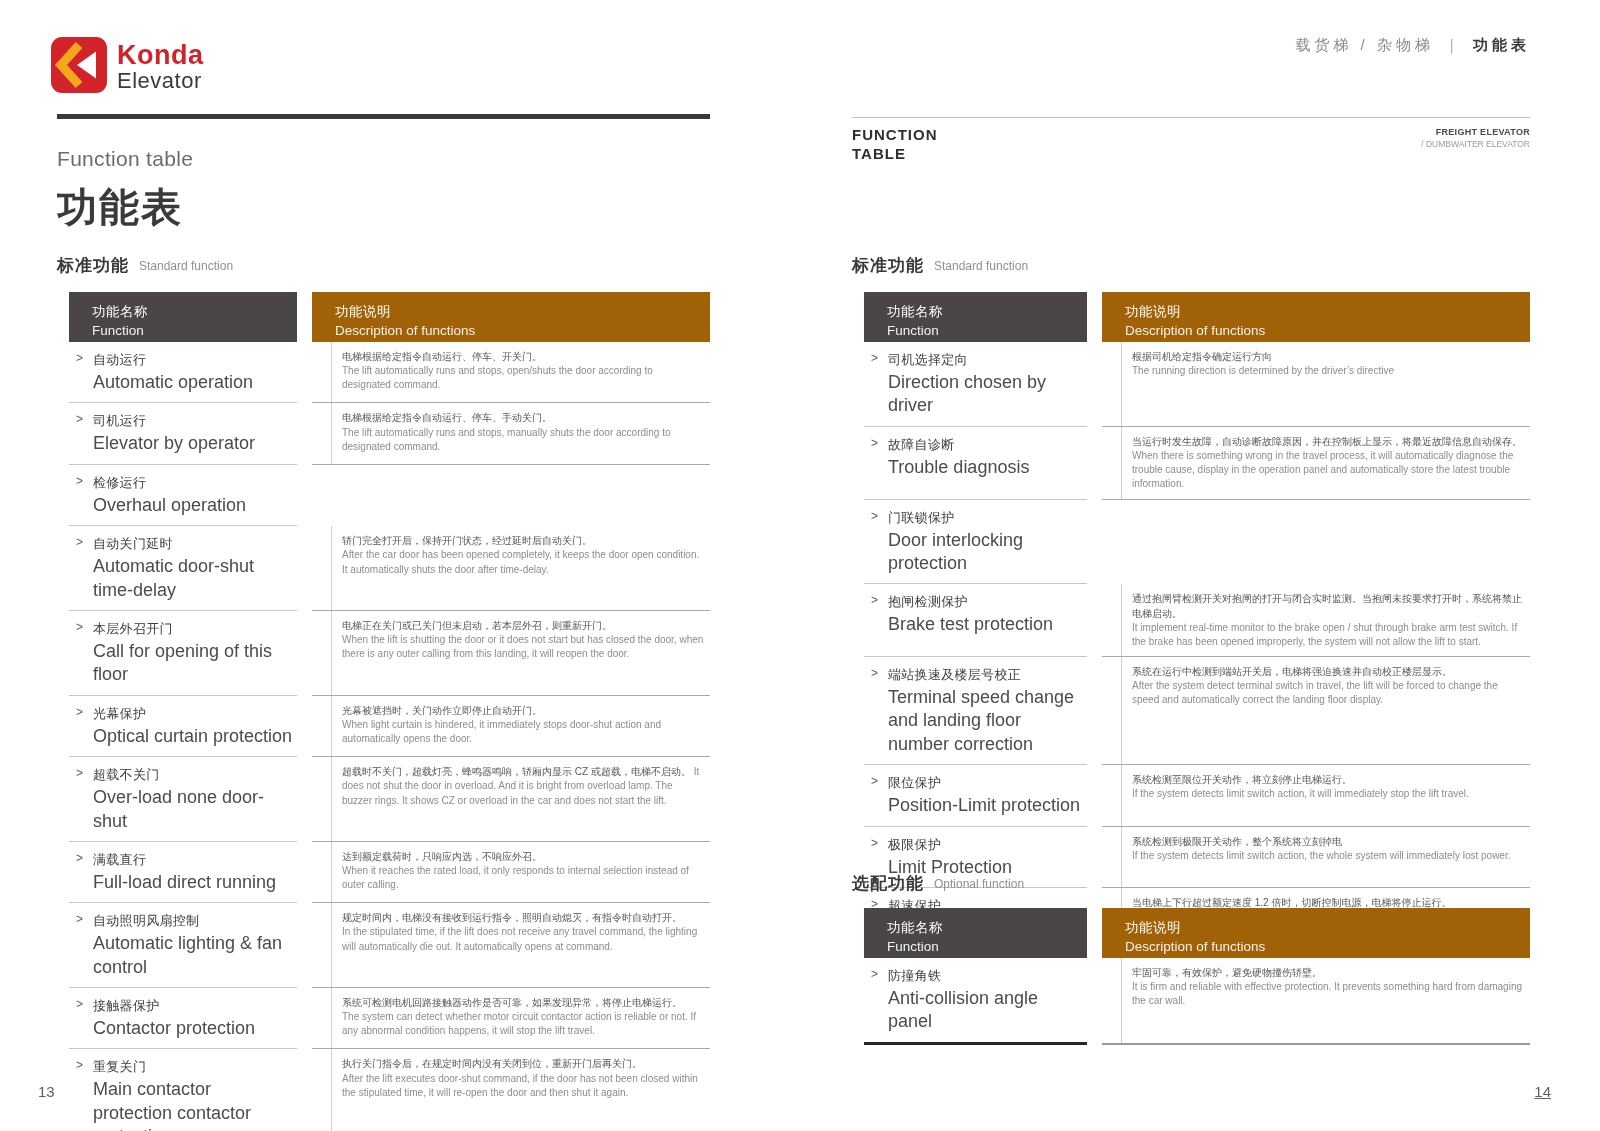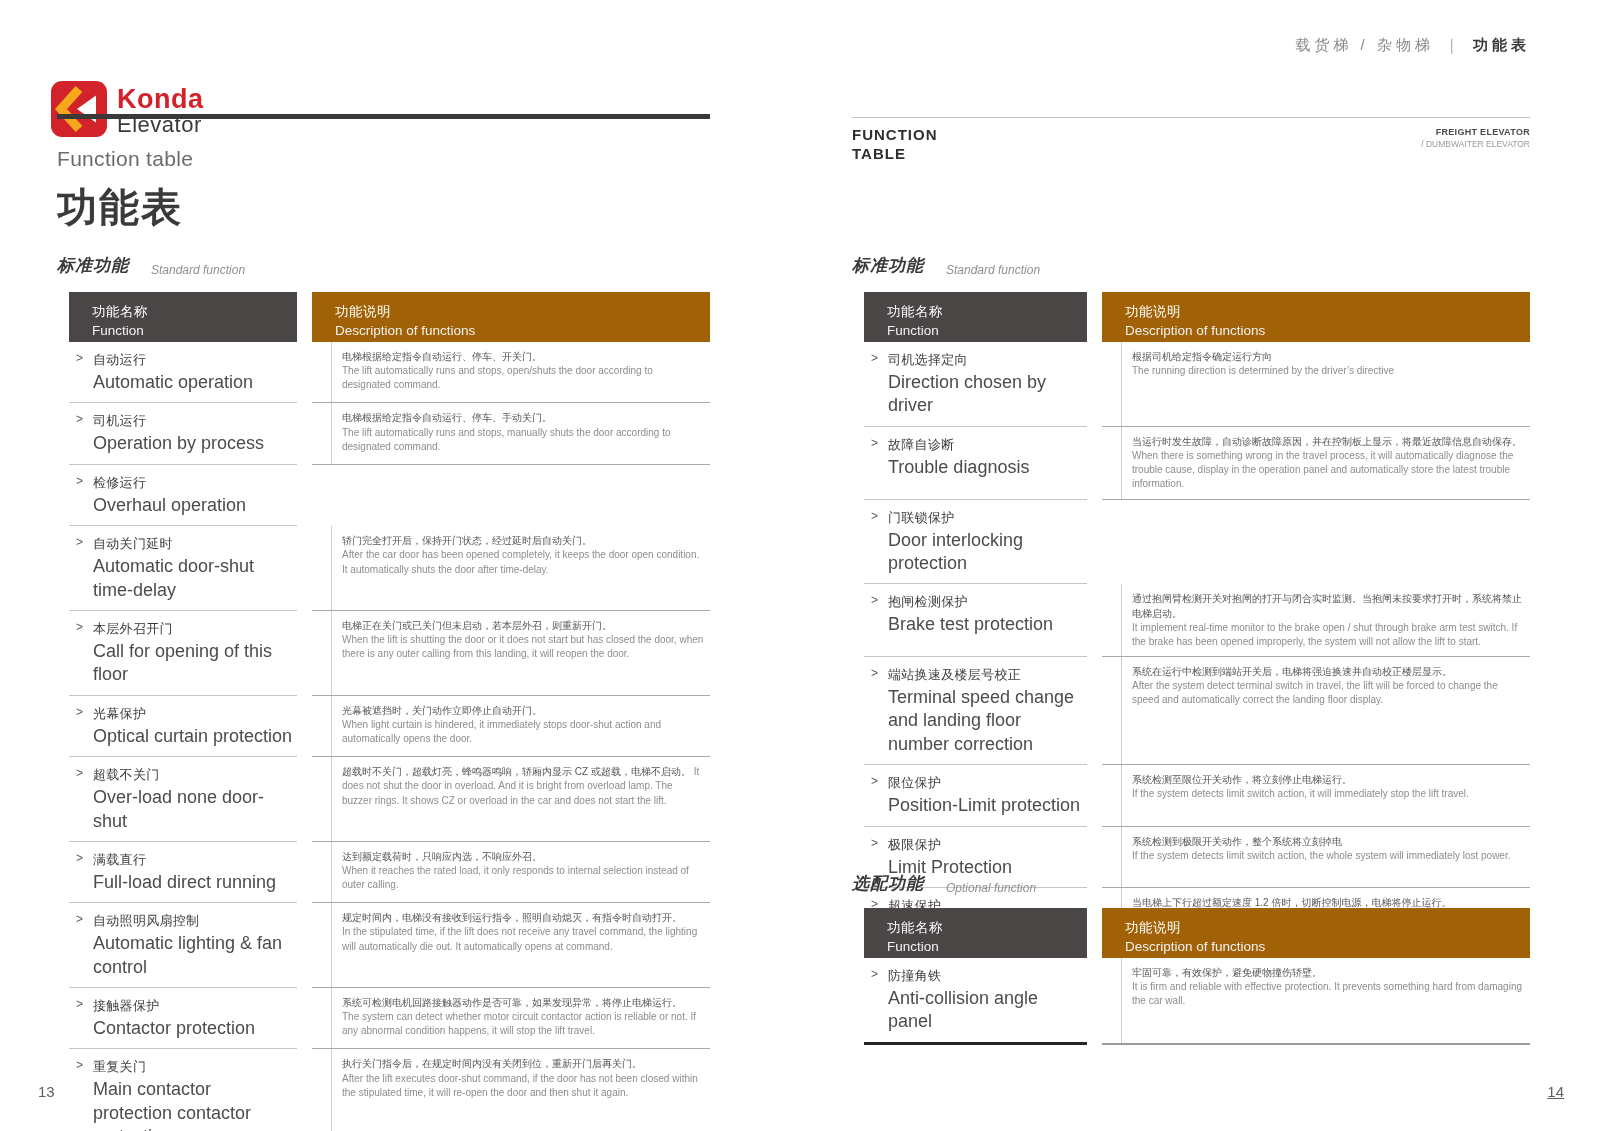--- a/index.html
+++ b/index.html
@@ -5,32 +5,32 @@
   * { margin:0; padding:0; box-sizing:border-box; }
   html,body { width:1600px; height:1131px; background:#ffffff;
     font-family:"Liberation Sans","DejaVu Sans",sans-serif; }
   .stage { position:relative; width:1600px; height:1131px; background:#fff; overflow:hidden; }
 
   
   .page-left  { position:absolute; left:57px;  top:0; width:653px; }
   .page-right { position:absolute; left:852px; top:0; width:678px; }
 
   
-  .logo { position:absolute; left:-7px; top:36px; display:flex; align-items:center; gap:9px;margin-top:44px; }
+  .logo { position:absolute; left:-7px; top:36px; display:flex; align-items:center; gap:9px; }
   .logo-text { display:flex; flex-direction:column; line-height:1; }
   .logo-text .l1 { color:#d2232a; font-weight:bold; font-size:27px; letter-spacing:0.5px; }
   .logo-text .l2 { color:#3a3a3a; font-size:22px; margin-top:1px; letter-spacing:0.5px; }
 
   
   .rule-thick { position:absolute; left:0; top:114px; width:653px; height:5px; background:#3b3839; }
   .title-en { position:absolute; left:0; top:147px; font-size:21px; color:#6b6b6b; letter-spacing:0.3px; }
   .title-cn { position:absolute; left:0; top:180px; font-size:40px; font-weight:bold; color:#3a3a3a; letter-spacing:2px; }
 
   
-  .section { position:absolute; left:0; display:flex; align-items:flex-end; gap:22px;font-style:italic; }
+  .section { position:absolute; left:0; display:flex; align-items:center; gap:10px; }
   .section .s-cn { font-size:17px; font-weight:bold; color:#3a3a3a; letter-spacing:1px; }
   .section .s-en { font-size:12px; color:#8f8f8f; }
 
   
   .ftable { position:absolute; left:0; width:100%; }
   .thead, .trow { display:grid; column-gap:15px;padding-left:12px; }
   .page-left  .thead, .page-left  .trow { grid-template-columns:228px 1fr; }
   .page-right .thead, .page-right .trow { grid-template-columns:223px 1fr; }
 
   .hcell { height:50px; padding:7px 0 0 23px; display:flex; flex-direction:column; justify-content:center; }
@@ -66,21 +66,21 @@
   .rule-thin { position:absolute; left:0; top:117px; width:678px; height:1px; background:#c2c2c2; }
   .fn-table-title { position:absolute; left:0; top:126px; font-size:15px; font-weight:bold;
     color:#2f2f2f; letter-spacing:1px; line-height:1.25; }
   .freight { position:absolute; right:0; top:127px; text-align:right; line-height:1.3; }
   .freight .f1 { font-size:9px; font-weight:bold; color:#4a4a4a; letter-spacing:0.3px; }
   .freight .f2 { font-size:8.5px; color:#9a9a9a; }
 
   
   .pageno { position:absolute; top:1083px; font-size:15px; color:#5f5f5f; }
   .pageno.left  { left:38px; }
-  .pageno.right { right:36px;text-decoration:underline; }
+  .pageno.right { right:49px;text-decoration:underline; }
 </style>
 </head>
 <body>
 
 <div class="stage">
 
   <div class="page-left">
 
     <div class="logo">
       <span>
@@ -125,21 +125,21 @@
     </div>
     <div class="dcell">
       <span class="cn">电梯根据给定指令自动运行、停车、开关门。</span>
       <span class="en">The lift automatically runs and stops, open/shuts the door according to designated command.</span>
     </div>
   </div>
           <div class="trow">
     <div class="fcell">
       <span class="arrow">&gt;</span>
       <div class="fn-cn">司机运行</div>
-      <div class="fn-en">Operation by process</div>
+      <div class="fn-en">Elevator by operator</div>
     </div>
     <div class="dcell">
       <span class="cn">电梯根据给定指令自动运行、停车、手动关门。</span>
       <span class="en">The lift automatically runs and stops, manually shuts the door according to designated command.</span>
     </div>
   </div>
           <div class="trow">
     <div class="fcell">
       <span class="arrow">&gt;</span>
       <div class="fn-cn">检修运行</div>

